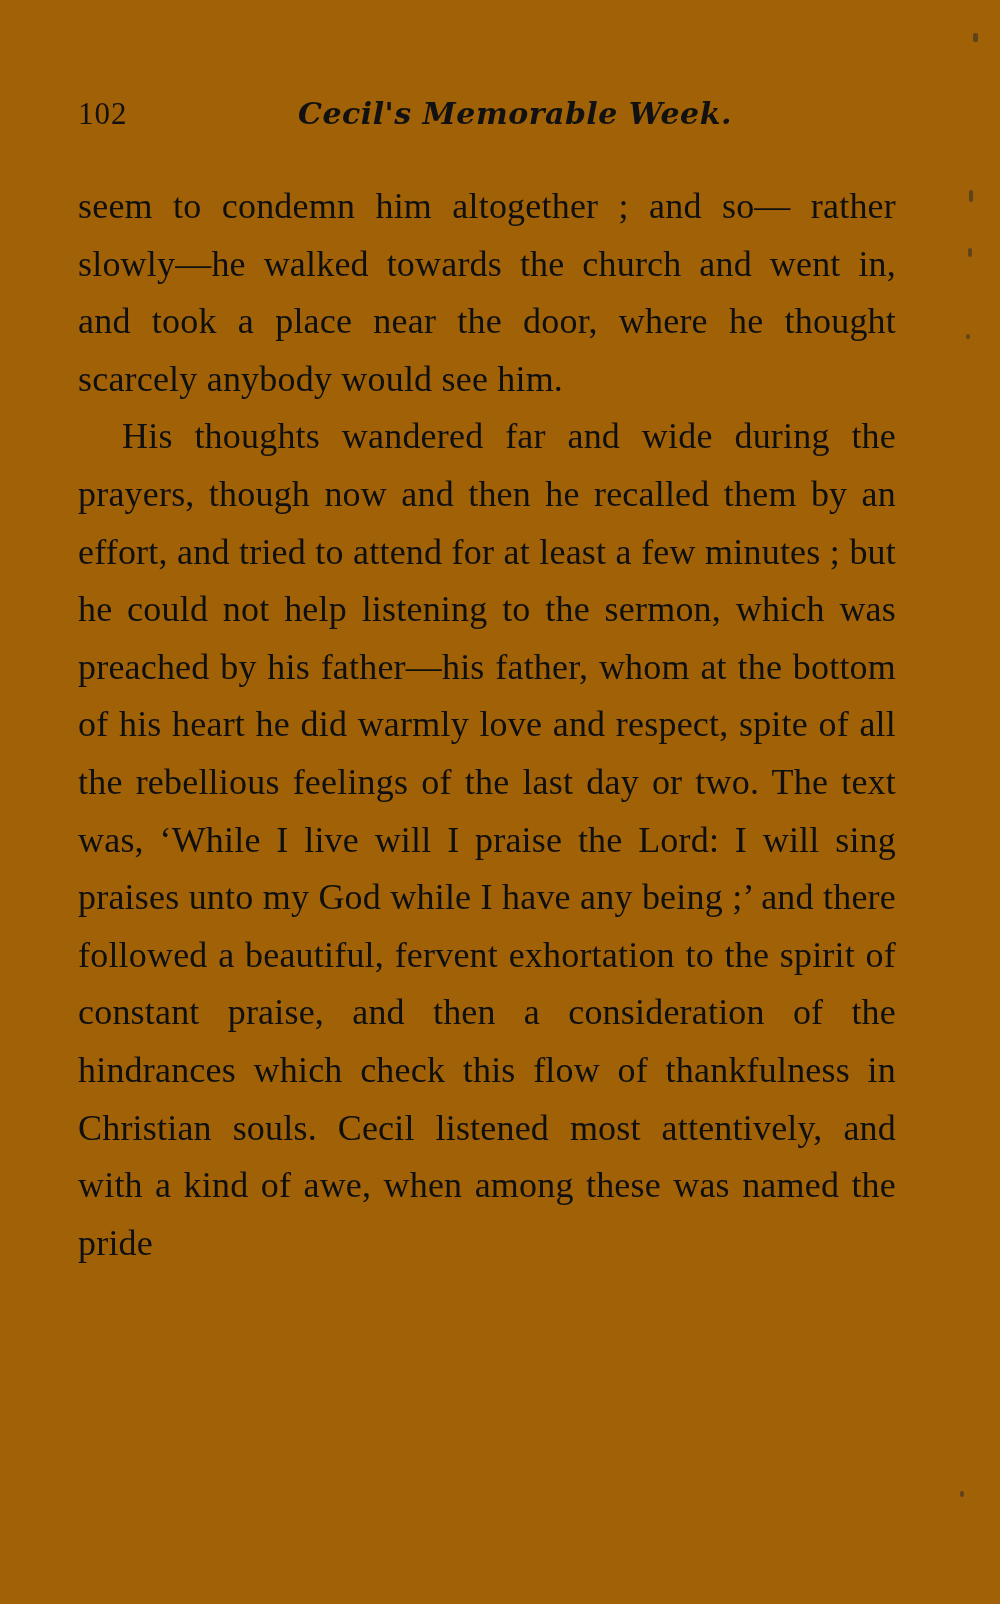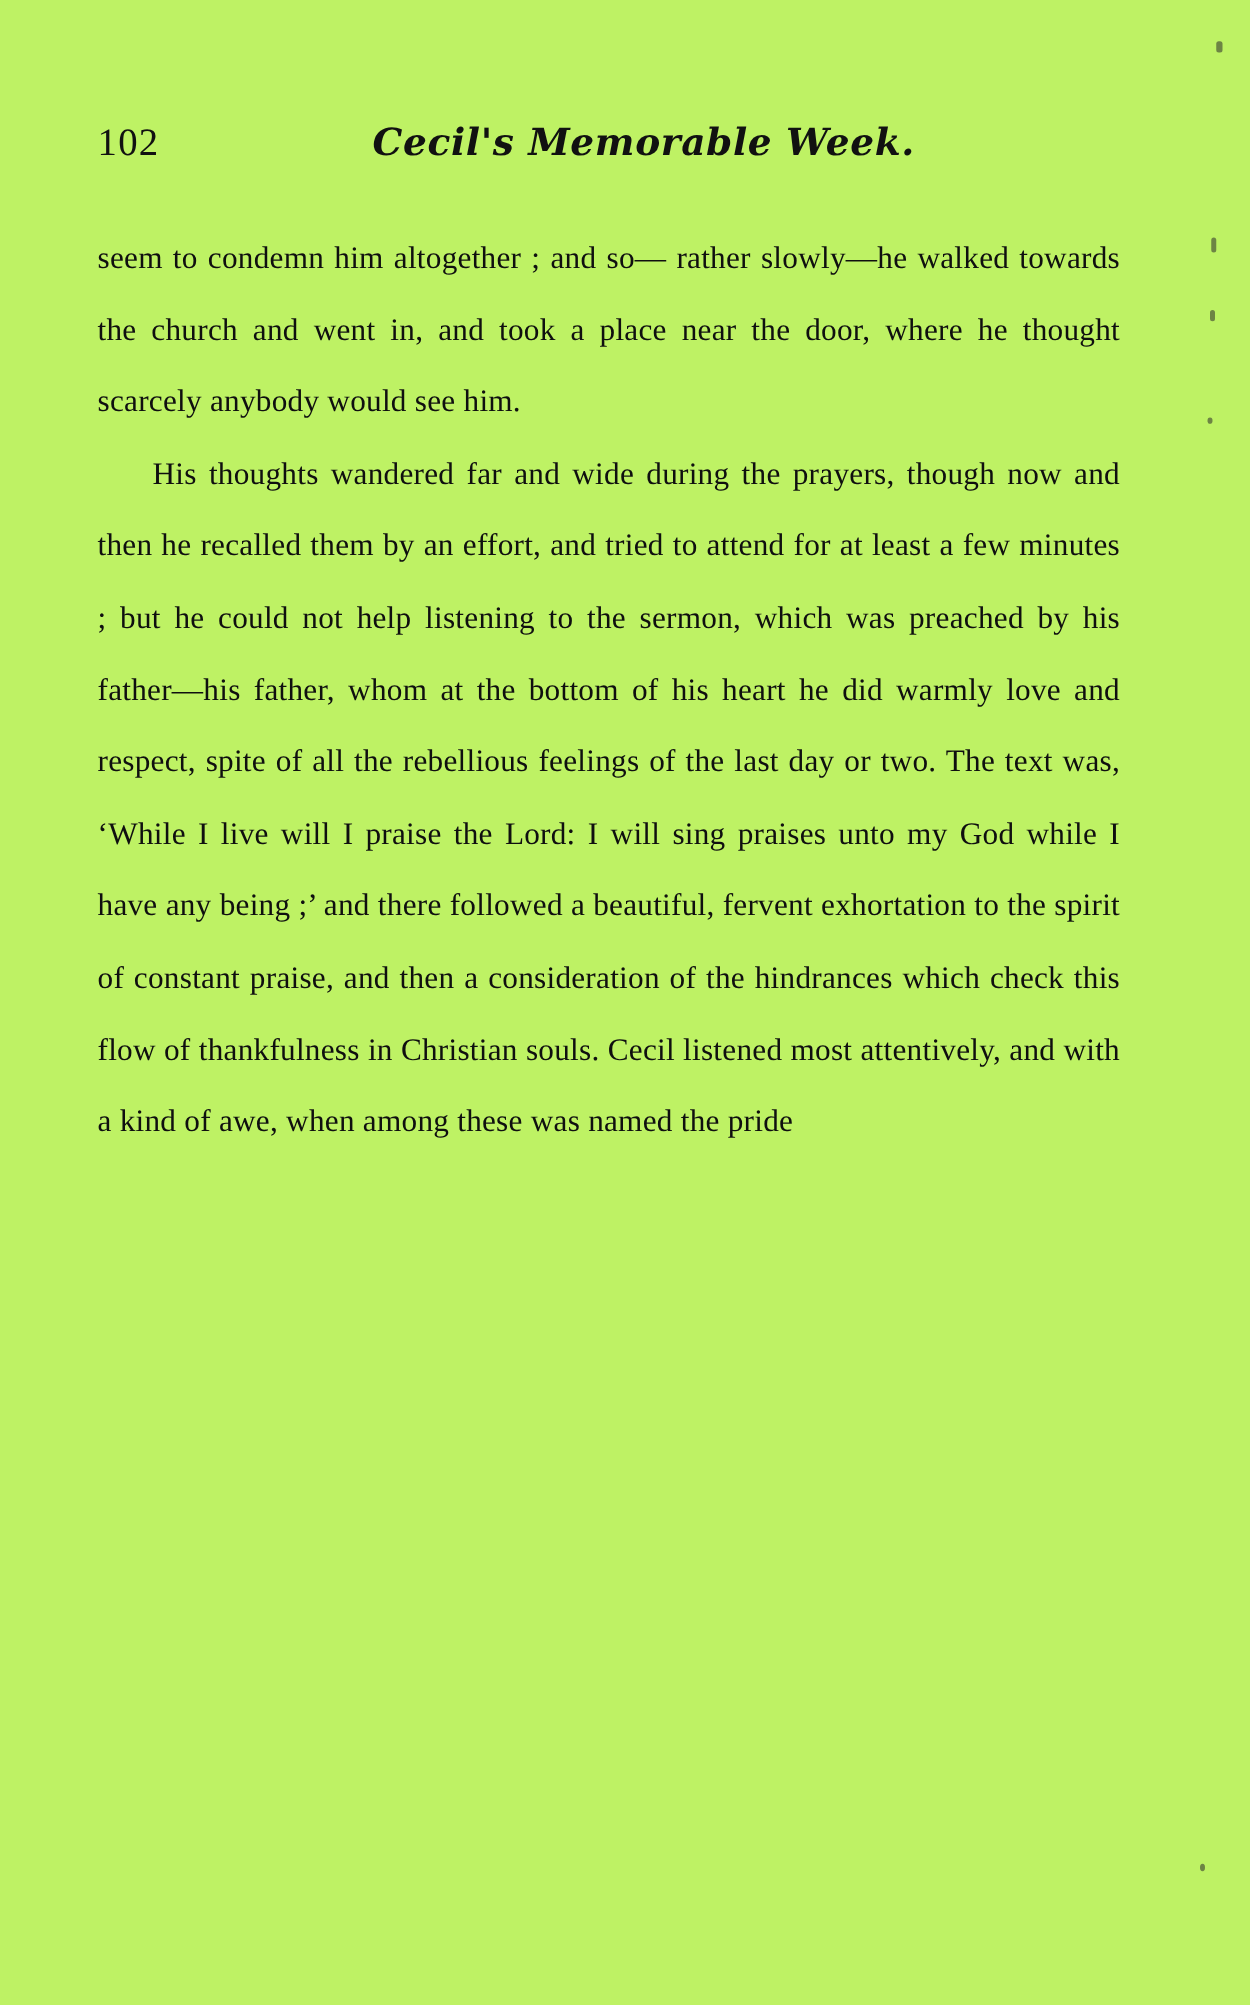--- a/index.html
+++ b/index.html
@@ -11,21 +11,21 @@
     width: 1000px;
     height: 1604px;
     position: relative;
     font-family: "Liberation Serif", serif;
     color: #141414;
     overflow: hidden;
   }
   .page {
     position: absolute;
     inset: 0;
-    background: #bef264;
+    background: #a16207;
   }
   .header {
     position: absolute;
     top: 96px;
     left: 78px;
     right: 78px;
     height: 48px;
     display: flex;
     align-items: baseline;
   }
@@ -48,21 +48,21 @@
     margin-right: 90px;
   }
   .body-text {
     position: absolute;
     top: 178px;
     left: 78px;
     width: 818px;
   }
   .para {
     margin: 0;
-    font-size: 25px;
+    font-size: 36px;
     line-height: 57.6px;
     text-align: justify;
     text-justify: inter-word;
     color: #0f0f0f;
     letter-spacing: 0.2px;
   }
   .para.indent {
     text-indent: 44px;
   }
   .para + .para {

